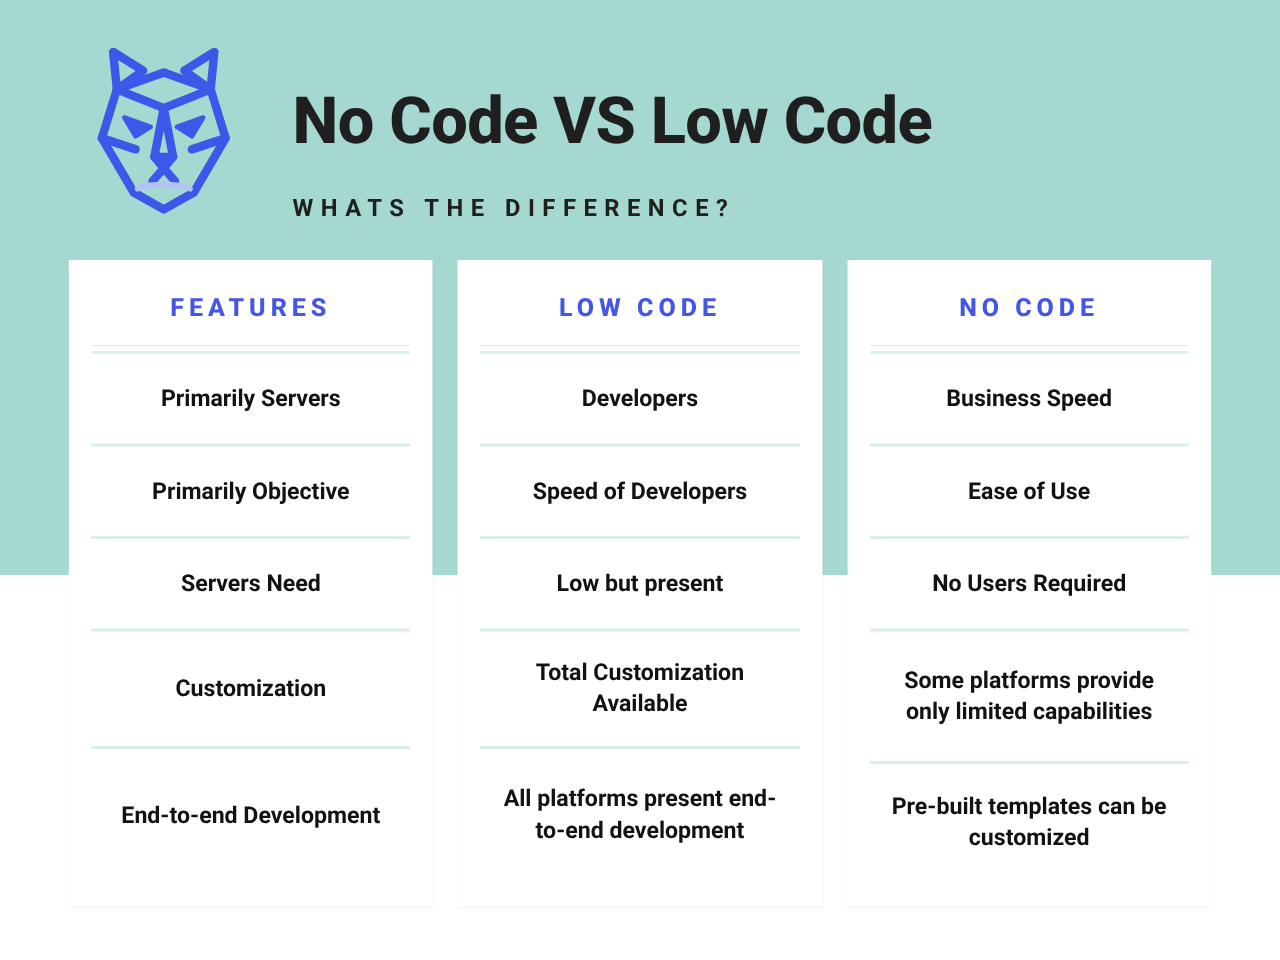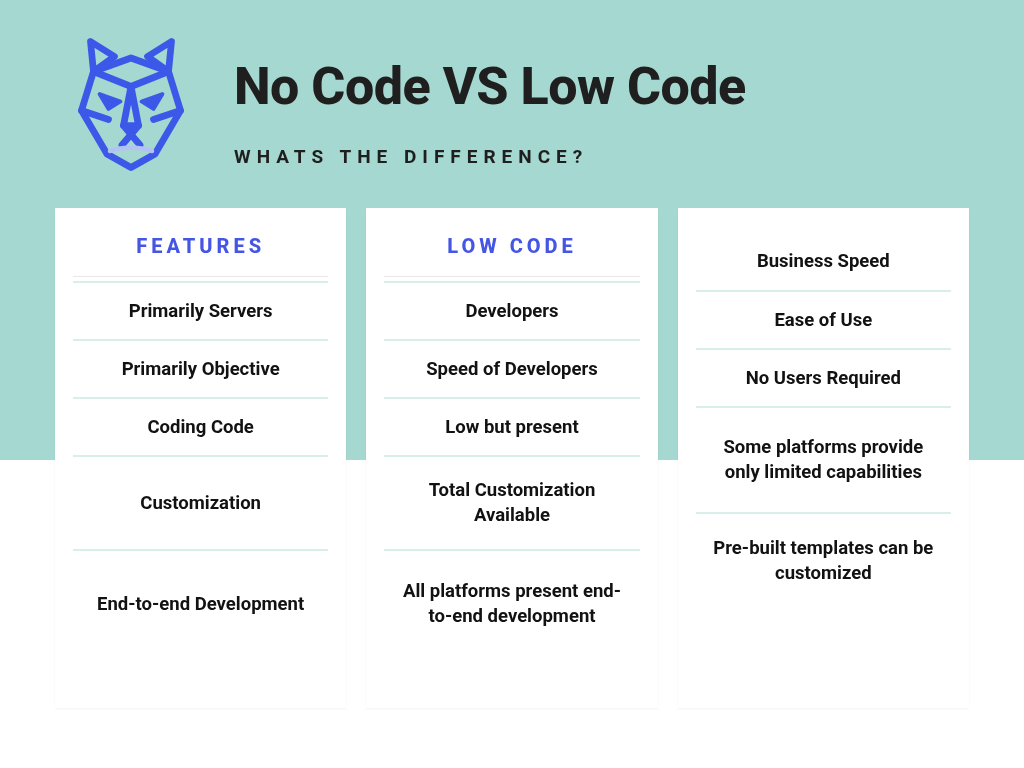--- a/index.html
+++ b/index.html
@@ -16,21 +16,21 @@
     top: 0; left: 0;
     width: 1024px;
     height: 460px;
     background: #a5d8d0;
     z-index: 0;
   }
   .header {
     position: relative;
     z-index: 2;
     display: flex;
-    align-items: center;
+    align-items: flex-end;
     padding: 28px 0 0 56px;
   }
   .logo {
     width: 150px;
     height: 150px;
     flex-shrink: 0;
   }
   .title-block {
     margin-left: 28px;
     margin-top: 18px;
@@ -81,21 +81,21 @@
     line-height: 1.35;
     display: flex;
     align-items: center;
     justify-content: center;
     border-top: 2px solid #d8eeea;
     border-bottom: 2px solid #d8eeea;
     margin-top: -2px;
   }
   .row:first-of-type { border-top: none; }
   .card .row:last-of-type { border-bottom: none; }
-  .row.h-sm { height: 60px; }
+  .row.h-sm { height: 76px; }
   .row.h-md { height: 96px; }
   .row.h-lg { height: 108px; }
   .row-inner {
     padding: 0 10px;
     width: 100%;
   }
 </style>
 </head>
 <body>
 
@@ -141,21 +141,21 @@
 
   <div class="card">
     <div class="card-header">FEATURES</div>
     <div class="row h-sm">
         <div class="row-inner">Primarily Servers</div>
       </div>
     <div class="row h-sm">
         <div class="row-inner">Primarily Objective</div>
       </div>
     <div class="row h-sm">
-        <div class="row-inner">Coding Code</div>
+        <div class="row-inner">Servers Need</div>
       </div>
     <div class="row h-md">
         <div class="row-inner">Customization</div>
       </div>
     <div class="row h-lg">
         <div class="row-inner">End-to-end Development</div>
       </div>
   </div>
 
   <div class="card">
@@ -171,20 +171,21 @@
       </div>
     <div class="row h-md">
         <div class="row-inner">Total Customization Available</div>
       </div>
     <div class="row h-lg">
         <div class="row-inner">All platforms present end-to-end development</div>
       </div>
   </div>
 
   <div class="card">
+    <div class="card-header">NO CODE</div>
     <div class="row h-sm">
         <div class="row-inner">Business Speed</div>
       </div>
     <div class="row h-sm">
         <div class="row-inner">Ease of Use</div>
       </div>
     <div class="row h-sm">
         <div class="row-inner">No Users Required</div>
       </div>
     <div class="row h-lg">

